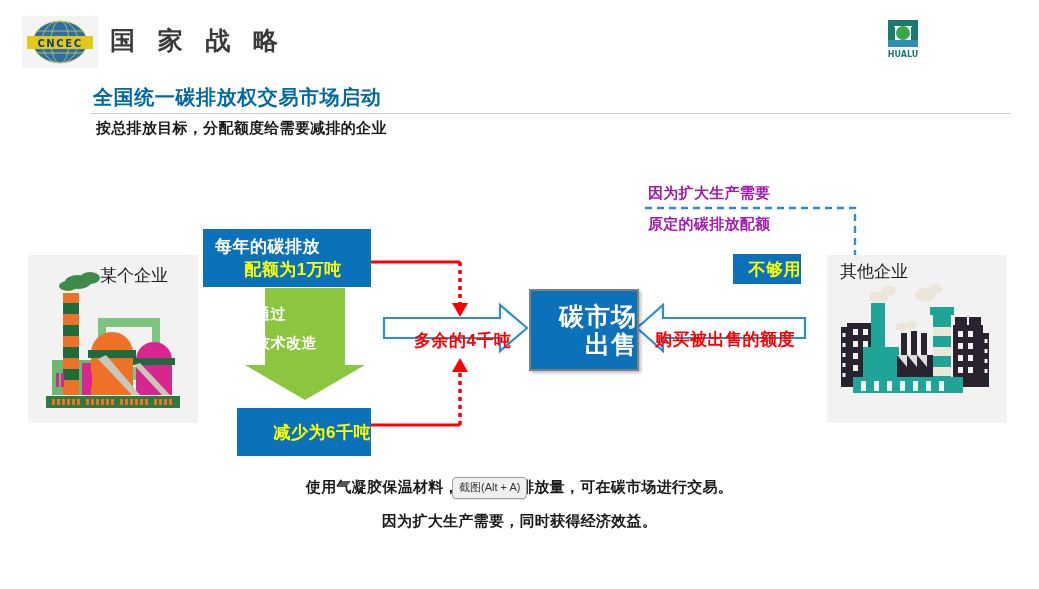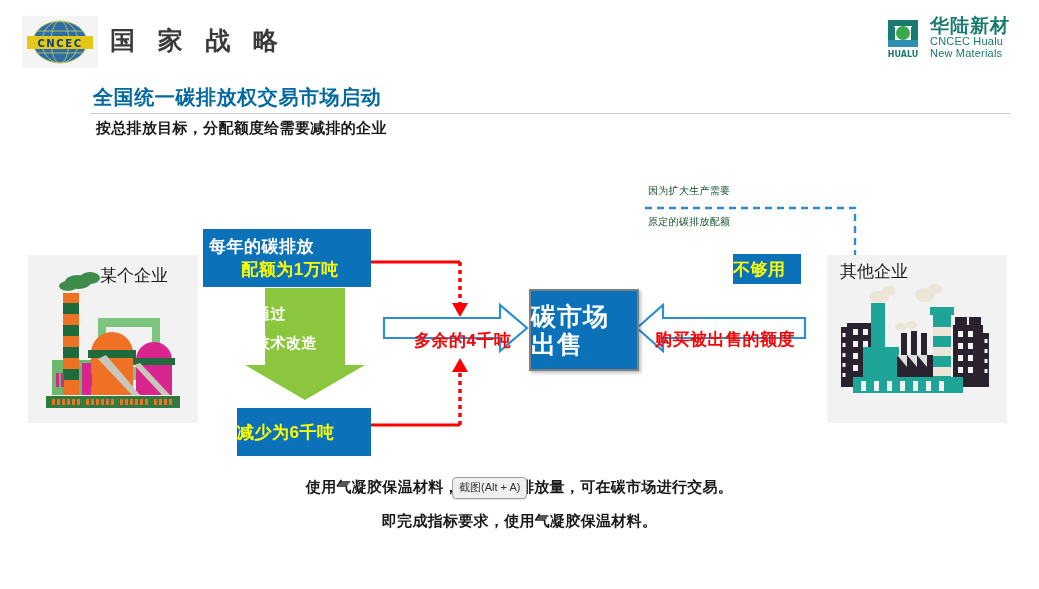--- a/index.html
+++ b/index.html
@@ -65,26 +65,26 @@
   .photo-label {
     position: absolute; font-size: 17px; color: #1a1a1a;
     font-family: "DejaVu Sans", sans-serif; white-space: nowrap;
   }
   #label-left  { left: 100px; top: 264px; }
   #label-right { left: 840px; top: 260px; }
 
   
   .blue-box {
     position: absolute; background: #0b72ba; color: #ffffff;
-    display: flex; flex-direction: column; align-items: flex-start;
+    display: flex; flex-direction: column; align-items: flex-end;
     justify-content: center; font-weight: bold; text-align: center;
   }
   #box-annual {
     left: 203px; top: 229px; width: 168px; height: 58px;
-    align-items: flex-start; padding-left: 6px; box-sizing: border-box;
+    align-items: flex-start; padding-left: 12px; box-sizing: border-box;
   }
   #box-annual .l1 { font-size: 17px; color:#fff; letter-spacing:.5px; }
   #box-annual .l2 { font-size: 17px; color:#ffff00; align-self:center; letter-spacing:.5px; }
   #box-reduced {
     left: 237px; top: 408px; width: 134px; height: 48px;
   }
   #box-reduced .l1 { font-size: 17px; color:#ffff00; letter-spacing:.5px; }
   #box-market {
     left: 529px; top: 289px; width: 106px; height: 78px;
     border: 2px solid #808080; line-height: 1.12;
@@ -110,22 +110,22 @@
   
   .chevron-txt {
     position: absolute; color: #ff0000; font-weight: bold;
     font-size: 17px; white-space: nowrap; letter-spacing: .5px;
   }
   #surplus-label  { left: 414px; top: 329px; }
   #purchase-label { left: 655px; top: 328px; }
 
   
   .callout {
-    position: absolute; font-weight: normal; font-size: 10px;
-    color: #14532d; white-space: nowrap; letter-spacing: .3px;
+    position: absolute; font-weight: bold; font-size: 15px;
+    color: #a21caf; white-space: nowrap; letter-spacing: .3px;
   }
   #callout1 { left: 648px; top: 184px; }
   #callout2 { left: 648px; top: 215px; }
 
   
   .caption {
     position: absolute; width: 100%; text-align: center;
     font-size: 15px; font-weight: bold; color: #1a1a1a; letter-spacing: .3px;
   }
   #caption1 { top: 478px; }
@@ -170,25 +170,20 @@
 
   <div id="hualu-logo">
     <svg id="hualu-mark" viewBox="0 0 42 44">
       <path d="M6 4 H36 V12 H30 V10 H12 V12 H6 Z" fill="#1a7a6e"></path>
       <path d="M6 4 V30 H13 V11 H6 Z" fill="#1a7a6e"></path>
       <path d="M36 4 V30 H29 V11 H36 Z" fill="#1a7a6e"></path>
       <path d="M6 24 H36 V31 H6 Z" fill="#2e8fb5"></path>
       <circle cx="21" cy="17" r="7" fill="#3aa94a"></circle>
       <text x="21" y="41" font-family="DejaVu Sans, sans-serif" font-size="8" font-weight="bold" fill="#1a7a6e" text-anchor="middle">HUALU</text>
     </svg>
-    <div id="hualu-text">
-      <div id="hualu-cn">华陆新材</div>
-      <div id="hualu-en1">CNCEC Hualu</div>
-      <div id="hualu-en2">New Materials</div>
-    </div>
   </div>
 
   <div id="title">全国统一碳排放权交易市场启动</div>
   <div id="rule"></div>
   <div id="subtitle">按总排放目标，分配额度给需要减排的企业</div>
 
   <svg id="wires" viewBox="0 0 1039 589">
 
     <path d="M265 288 H345 V365 H365 L305 400 L245 365 H265 Z" fill="#8cc63f"></path>
 
@@ -383,17 +378,17 @@
   <div id="box-short" class="blue-box">
     <span class="l1">不够用</span>
   </div>
 
   <div id="callout1" class="callout">因为扩大生产需要</div>
   <div id="callout2" class="callout">原定的碳排放配额</div>
 
   <div id="caption1" class="caption">
     <span>使用气凝胶保温材料，为</span><span>的CO</span><span class="sub">2</span><span>排放量，可在碳市场进行交易。</span>
   </div>
-  <div id="caption2" class="caption">即完成指标要求，使用气凝胶保温材料。</div>
+  <div id="caption2" class="caption">因为扩大生产需要，同时获得经济效益。</div>
 
   <div id="snip-tooltip">截图(Alt + A)</div>
 
 </div>
 
 </body></html>

